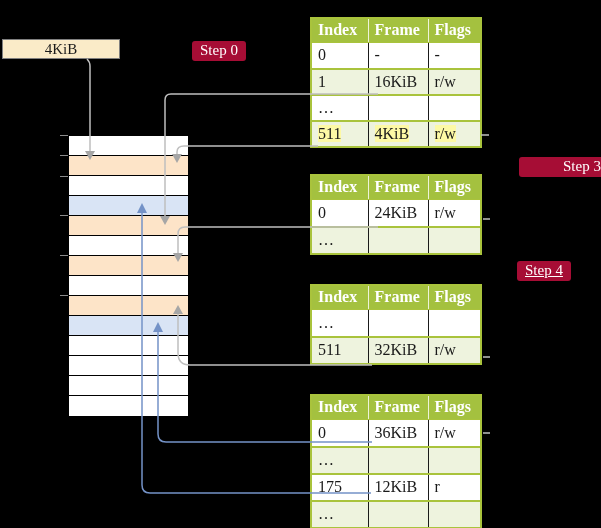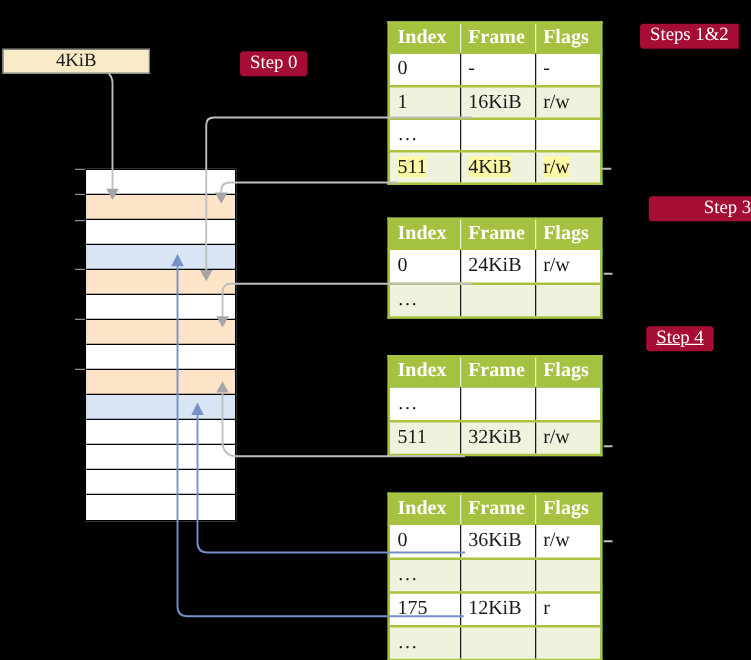--- a/index.html
+++ b/index.html
@@ -36,21 +36,21 @@
   .mrow{height:20px;border-bottom:1px solid #000;box-sizing:border-box;background:#fff;}
   .mrow:last-child{border-bottom:none;}
   .mrow[data-color="peach"]{background:var(--frame-peach);}
   .mrow[data-color="blue"]{background:var(--frame-blue);}
   .mrow[data-color="white"]{background:#fff;}
 
   
   table.pt{
     position:absolute;left:310px;width:170px;table-layout:fixed;
     border-collapse:collapse;border:2px solid var(--table-grid-green);
-    font-size:16px;color:#1a1a1a;background:#0369a1;
+    font-size:16px;color:#1a1a1a;background:#fdba74;
   }
   table.pt col.c1{width:57px;} table.pt col.c2{width:60px;} table.pt col.c3{width:53px;}
   table.pt th{
     background:var(--table-header-green);color:#fff;font-weight:bold;
     text-align:left;padding:2px 0 3px 6px;height:23px;box-sizing:border-box;
     border-right:1px solid #eef3d8;border-bottom:1px solid var(--table-grid-green);
   }
   table.pt th:last-child{border-right:none;margin-top:40px;}
   table.pt td{
     padding:0 0 0 6px;box-sizing:border-box;background:#fff;
@@ -74,21 +74,20 @@
   .tick{stroke:#8c8c8c;stroke-width:1;}
 </style>
 </head>
 <body>
 
 <div class="canvas">
 
   <div class="legend">4KiB</div>
 
   <div class="badge b0">Step 0</div>
-  <div class="badge b12">Steps 1&amp;2</div>
   <div class="badge b3">Step 3</div>
   <div class="badge b4">Step 4</div>
 
   <div class="memory">
     <div class="mrow" data-color="white"></div>
     <div class="mrow" data-color="peach"></div>
     <div class="mrow" data-color="white"></div>
     <div class="mrow" data-color="blue"></div>
     <div class="mrow" data-color="peach"></div>
     <div class="mrow" data-color="white"></div>

